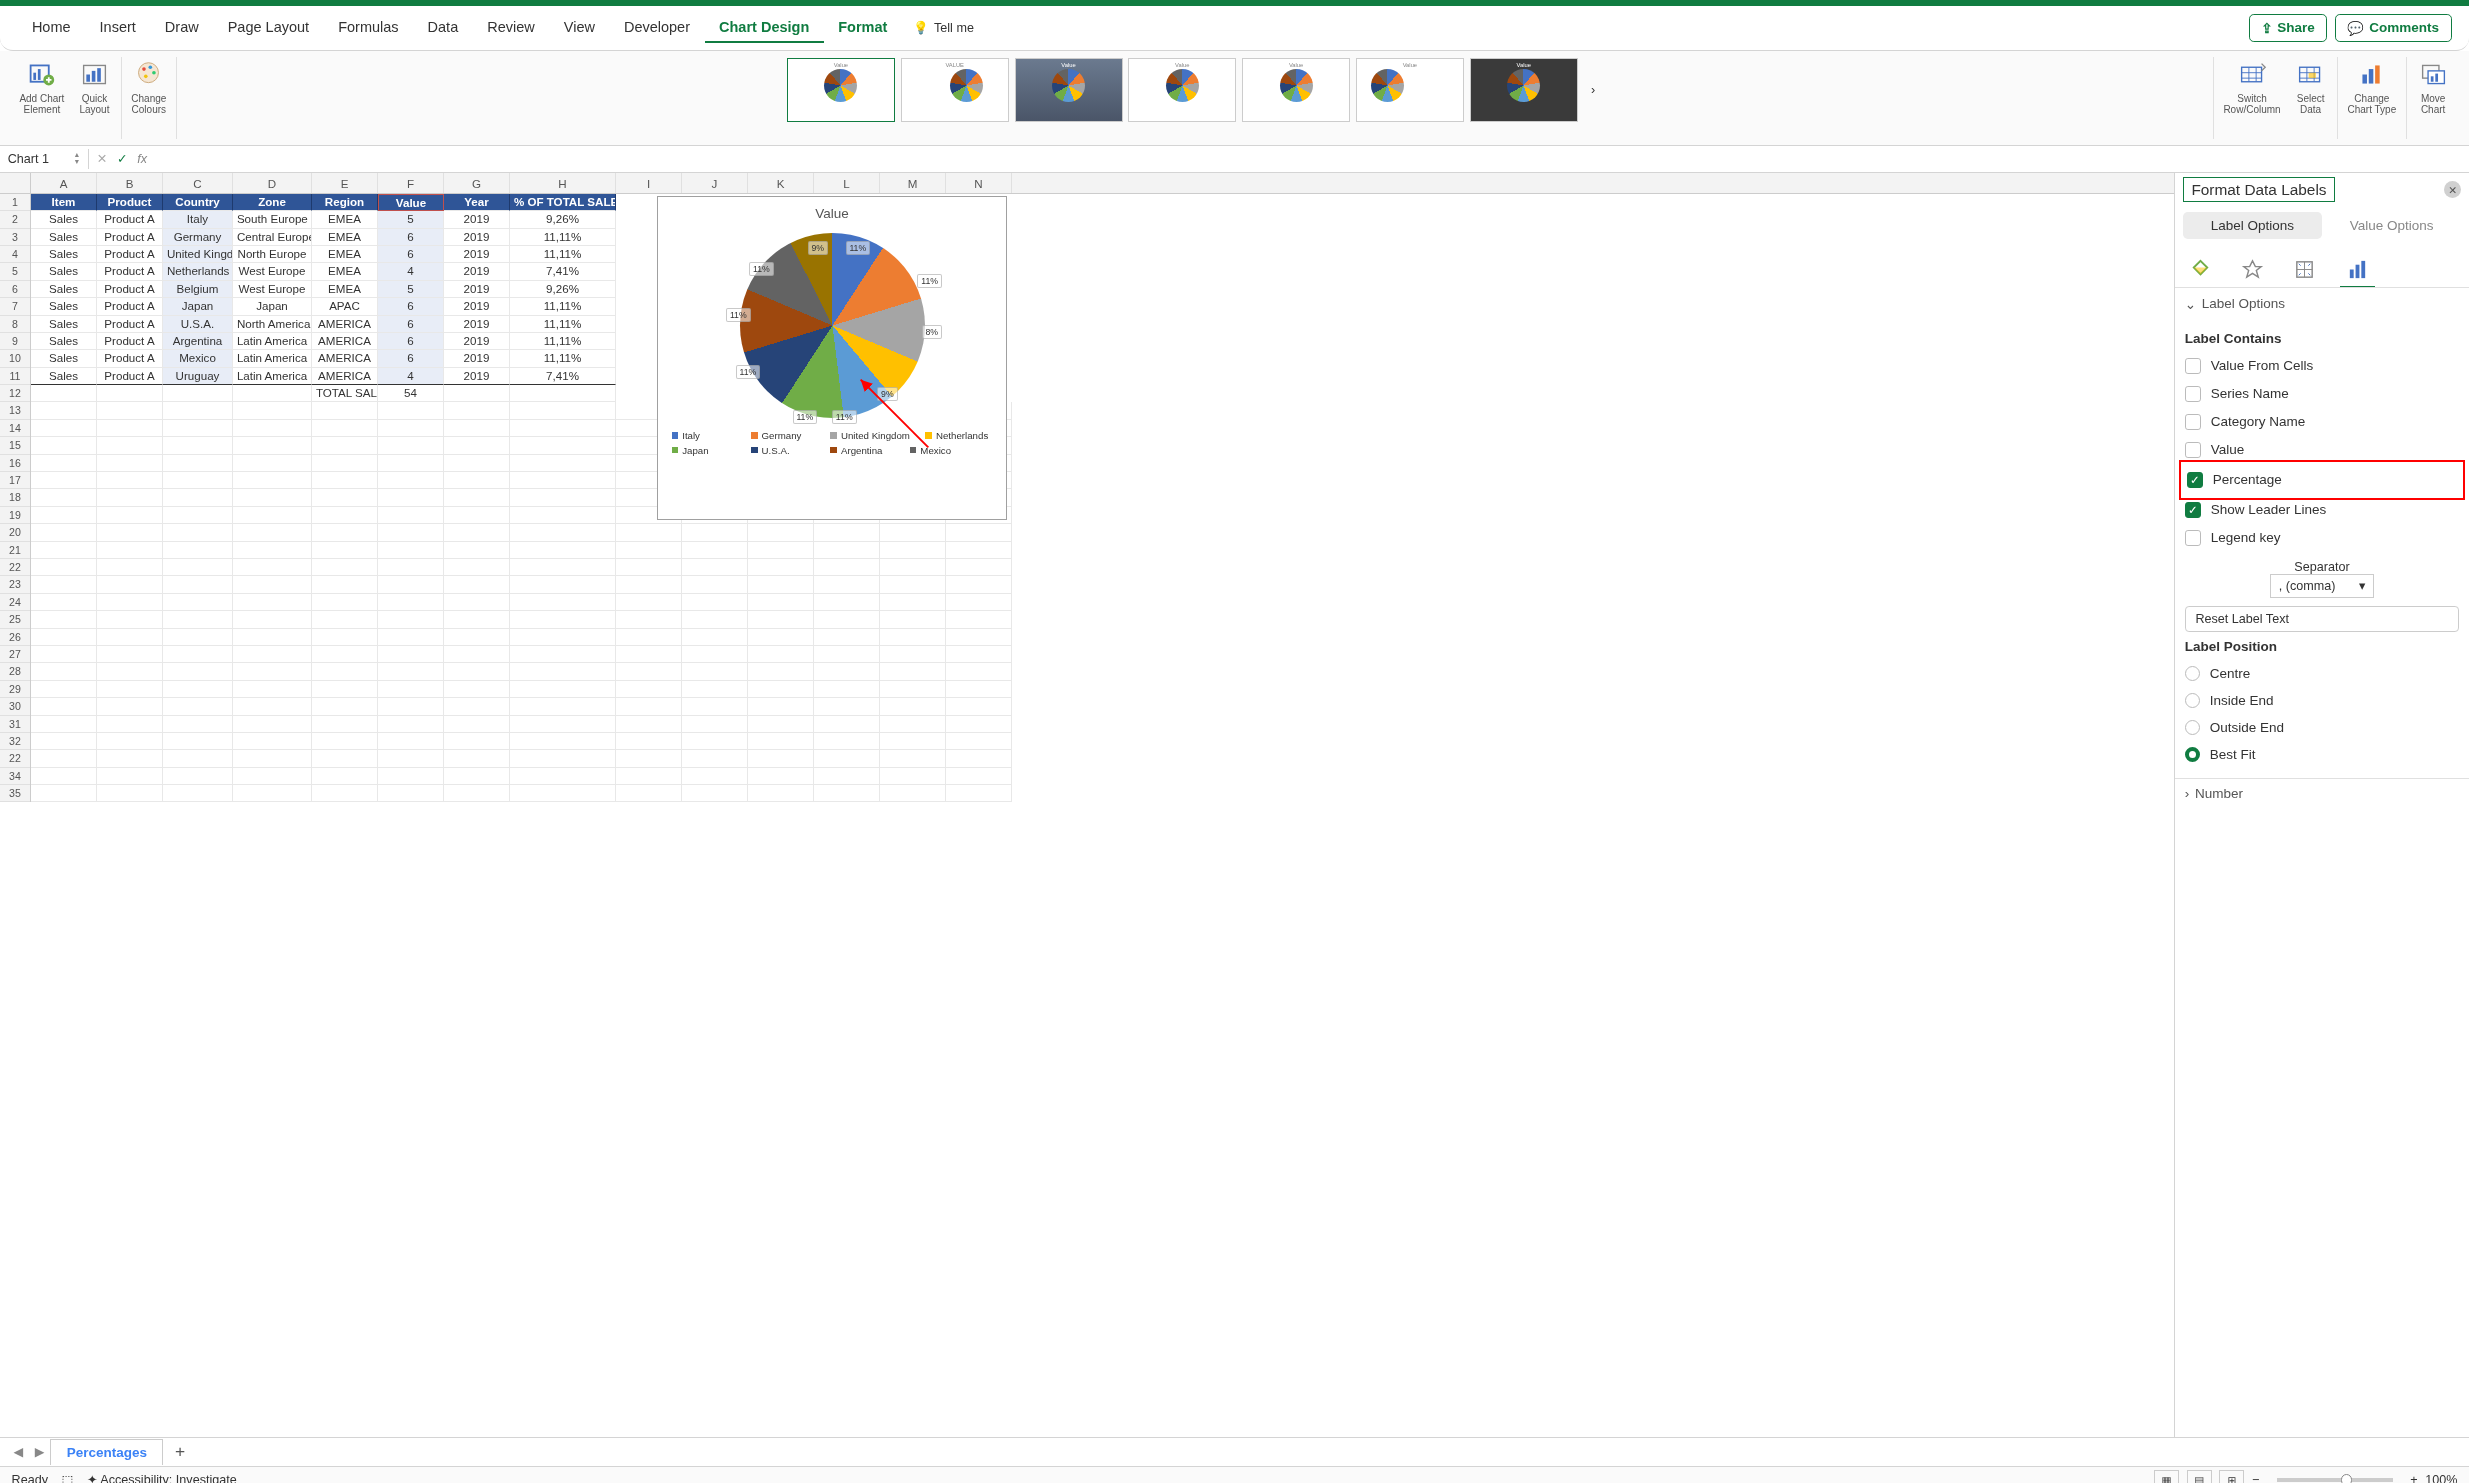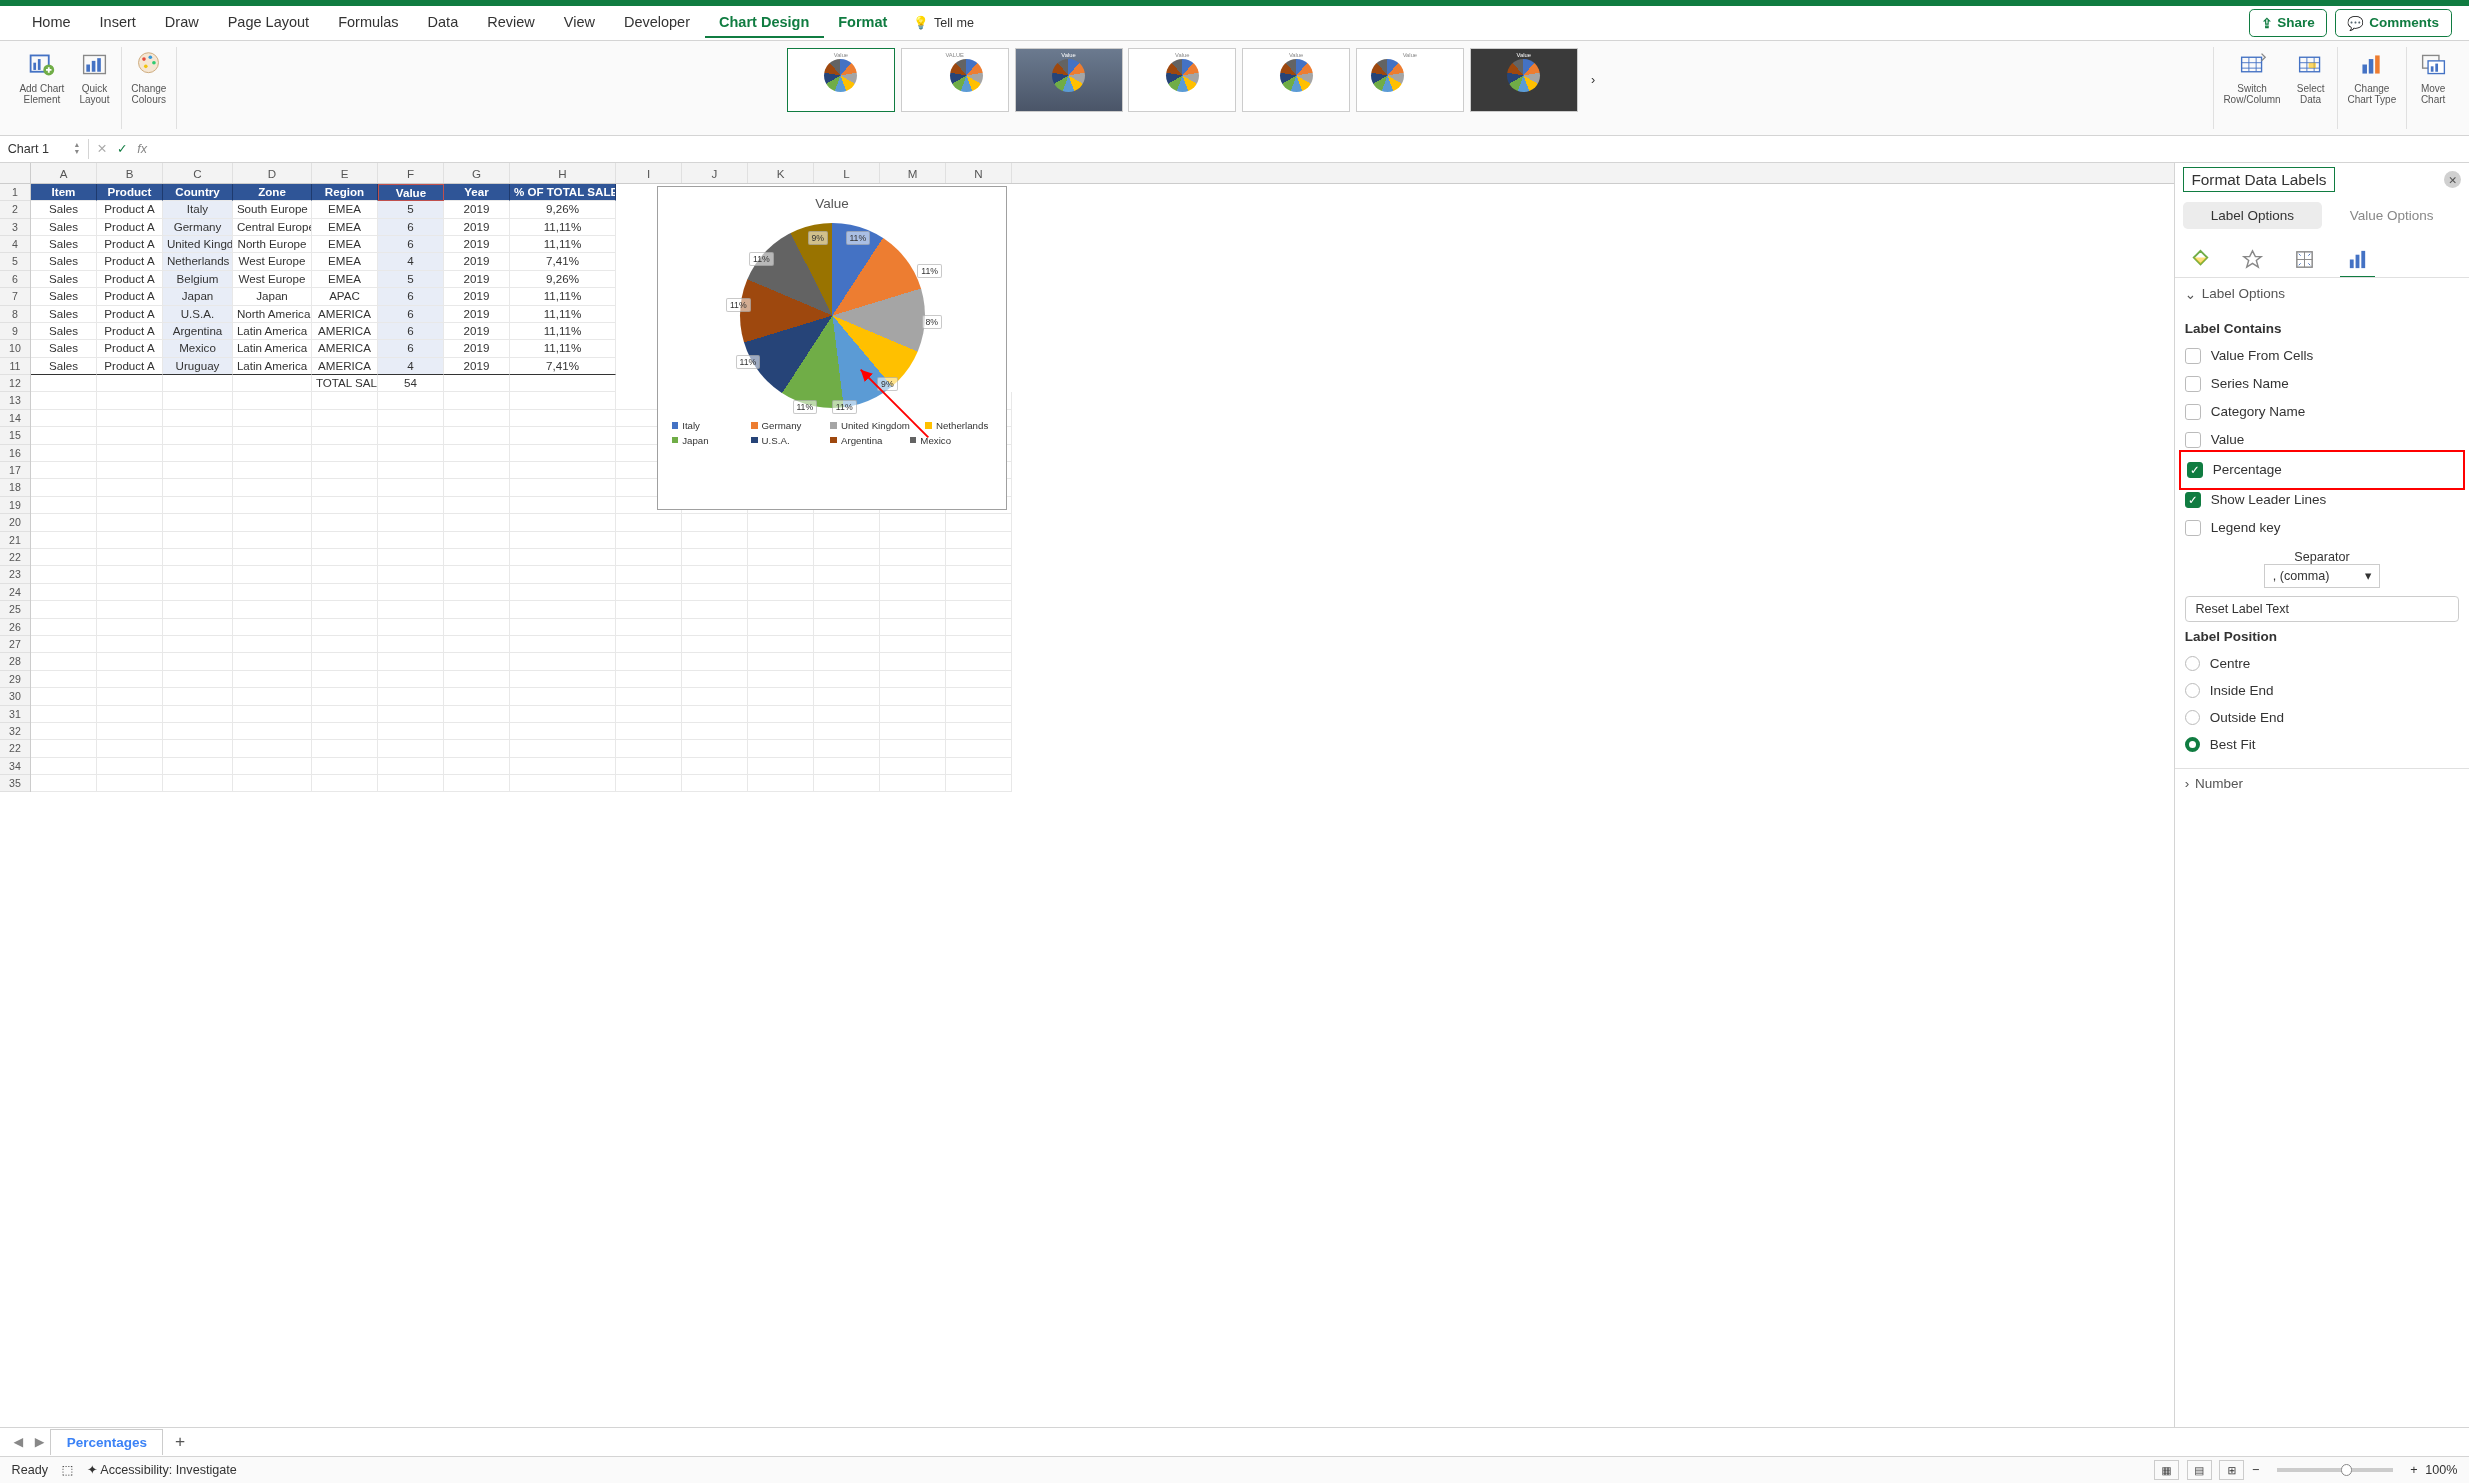--- a/index.html
+++ b/index.html
@@ -1,20 +1,20 @@
 <!DOCTYPE html>
 <html><head>
 <meta charset="utf-8">
 <style>
 * { box-sizing: border-box; margin: 0; padding: 0; font-family: -apple-system, "Segoe UI", Arial, sans-serif; }
 body { background: #fff; font-size: 12.6px; color: #333; overflow: hidden; }
 
 .top-bar { height: 5.8px; background: #107c41; }
 
-.tabs { display: flex; align-items: center; padding: 3.9px 17.4px; border-bottom: 1px solid #d4d4d4; height: 35px; }
+.tabs { display: flex; align-items: center; padding: 3.9px 17.4px; border-bottom: 1px solid #d4d4d4; height: 45px; border-radius: 13px; }
 .tab { padding: 5.8px 14.5px; font-size: 14.5px; cursor: pointer; border-bottom: 2.9px solid transparent; }
 .tab.active { color: #107c41; font-weight: 600; border-bottom: 2.9px solid #107c41; }
 .tab.format-active { color: #107c41; font-weight: 600; }
 .tabs .spacer { flex: 1; }
 .tell-me { display: flex; align-items: center; gap: 4.8px; padding: 5.8px 11.6px; }
 .share-btn, .comments-btn { border: 1px solid #107c41; border-radius: 4.8px; padding: 4.8px 11.6px; margin-left: 7.7px; color: #107c41; font-weight: 600; cursor: pointer; font-size: 13.5px; display: flex; align-items: center; gap: 4.8px;}
 
 .ribbon { display: flex; align-items: stretch; padding: 5.8px 9.7px; border-bottom: 1px solid #d4d4d4; height: 95px; background: #fafafa; }
 .ribbon-group { display: flex; flex-direction: column; align-items: center; justify-content: space-between; padding: 1.9px 9.7px; border-right: 1px solid #e0e0e0; }
 .ribbon-icons { display: flex; gap: 13.5px; align-items: center; }
@@ -84,21 +84,21 @@
 .section-header { padding: 7.7px 9.7px; font-size: 13.5px; color: #555; cursor:pointer; display:flex;align-items:center;gap:5.8px;}
 .section-body { padding: 3.9px 9.7px 9.7px; }
 .field-label { font-weight: 600; margin: 7.7px 0 5.8px; font-size: 13.5px;}
 .chk-row, .rad-row { display: flex; align-items: center; gap: 9.7px; padding: 5.8px 0; font-size: 13.5px; cursor:pointer;}
 .chk { width: 16.4px; height: 16.4px; border: 1.4px solid #bbb; border-radius: 2.9px; display:flex;align-items:center;justify-content:center;}
 .chk.checked { background: #107c41; border-color:#107c41; color:#fff; font-size:11.6px;}
 .rad { width: 15.4px; height: 15.4px; border: 1.4px solid #bbb; border-radius: 50%; display:flex;align-items:center;justify-content:center;}
 .rad.checked { border: 4.8px solid #107c41; }
 .highlight-red { border: 2.4px solid #ff0000; padding: 3.9px 5.8px; margin: -3.9px -5.8px;}
 .sep-row { display:flex; align-items:center; justify-content:space-between; margin: 7.7px 0; flex-direction: column;}
-.sep-select { border:1px solid #ccc; padding: 3.9px 7.7px; font-size:12.6px; width: 116px; display:flex; justify-content:space-between; align-items:center;}
+.sep-select { border:1px solid #ccc; padding: 3.9px 7.7px; font-size:12.6px; width: 104px; display:flex; justify-content:space-between; align-items:center;}
 .reset-btn { border:1px solid #ccc; border-radius:3.9px; padding: 4.8px 9.7px; font-size:12.6px; cursor:pointer; margin: 5.8px 0;}
 
 .arrow-annotation { position:absolute; pointer-events:none; }
 
 
 .sheet-tabs { display: flex; align-items: center; height: 29px; border-top: 1px solid #d4d4d4; padding: 0 7.7px; }
 .sheet-nav { padding: 0 5.8px; color: #888; cursor:pointer;}
 .sheet-tab { padding: 4.8px 15.4px; border: 1px solid #ccc; border-bottom: none; font-size: 13.5px; color:#3b82f6; font-weight:600; background:#fff; cursor:pointer;}
 .sheet-add { padding: 0 11.6px; font-size: 17.4px; color: #555; cursor:pointer;}
 

